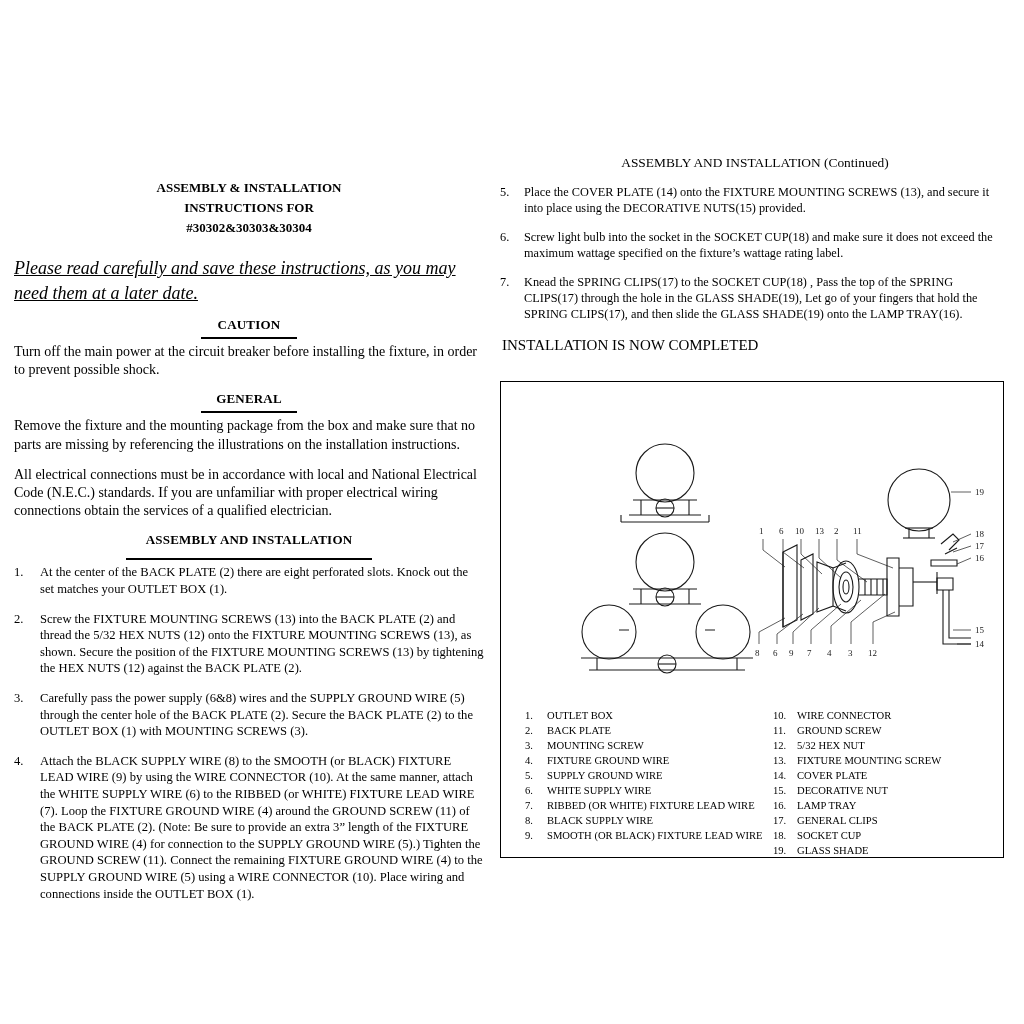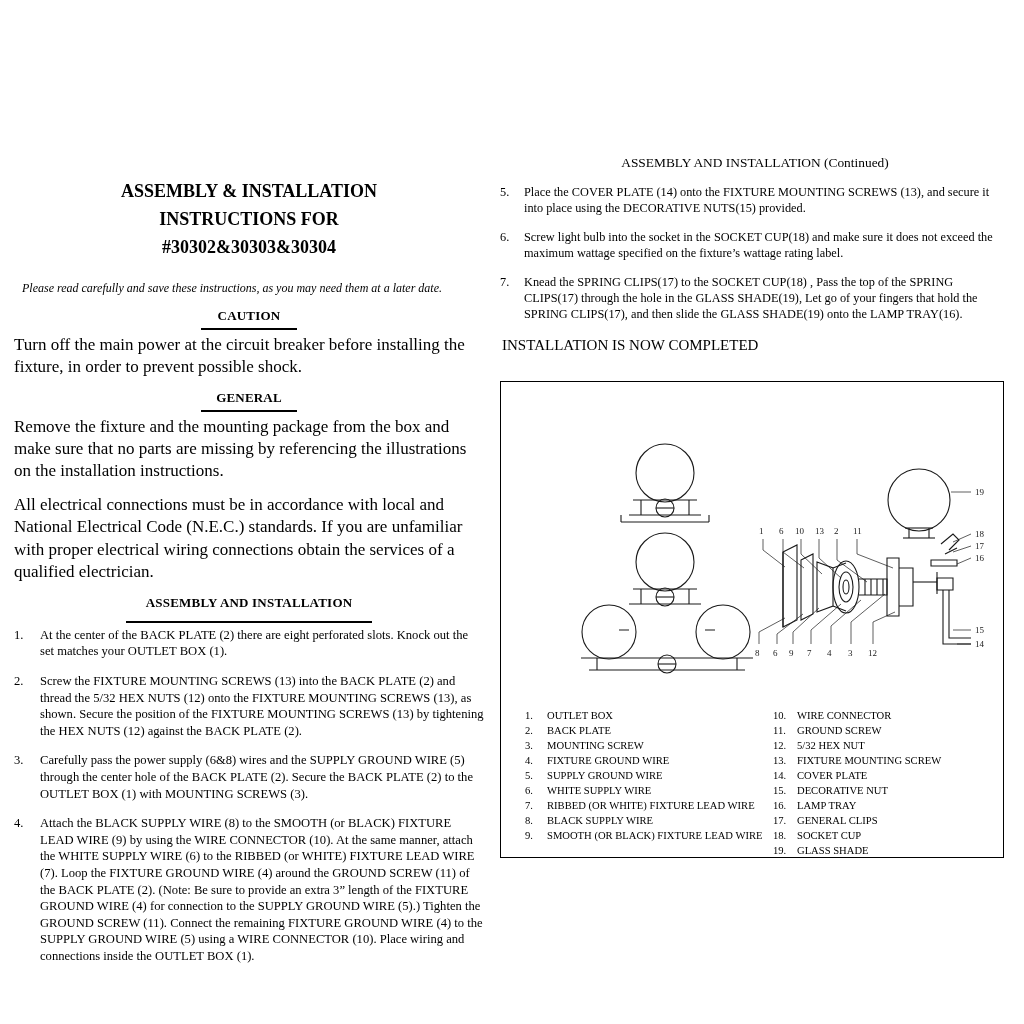--- a/index.html
+++ b/index.html
@@ -25,29 +25,30 @@
   
   .col-left {
     position: absolute;
     left: 14px;
     top: 178px;
     width: 470px;
   }
   .title-block {
     text-align: center;
     font-weight: bold;
-    font-size: 18px;
+    font-size: 13px;
     line-height: 1.55;
     margin-bottom: 18px;
   }
   .intro-italic {
     font-style: italic;
-    font-size: 12px;
+    font-size: 18px;
     line-height: 1.35;
-    margin: 10px 0 12px 8px;
+    margin: 10px 0 12px 0;
+    text-decoration: underline;
   }
   .section-head {
     text-align: center;
     font-weight: bold;
     font-size: 13px;
     margin: 8px 0 4px 0;
     letter-spacing: .2px;
   }
   .rule-short {
     width: 96px;
@@ -61,21 +62,21 @@
     background: #000;
     margin: 0 auto;
   }
   .rule-long {
     width: 246px;
     height: 2px;
     background: #000;
     margin: 10px auto 0 auto;
   }
   .body-p {
-    font-size: 17px;
+    font-size: 14px;
     line-height: 1.3;
     margin: 4px 0 12px 0;
     text-align: left;
   }
   ol.steps {
     list-style: none;
     margin: 4px 0 0 0;
     padding: 0;
   }
   ol.steps > li {

